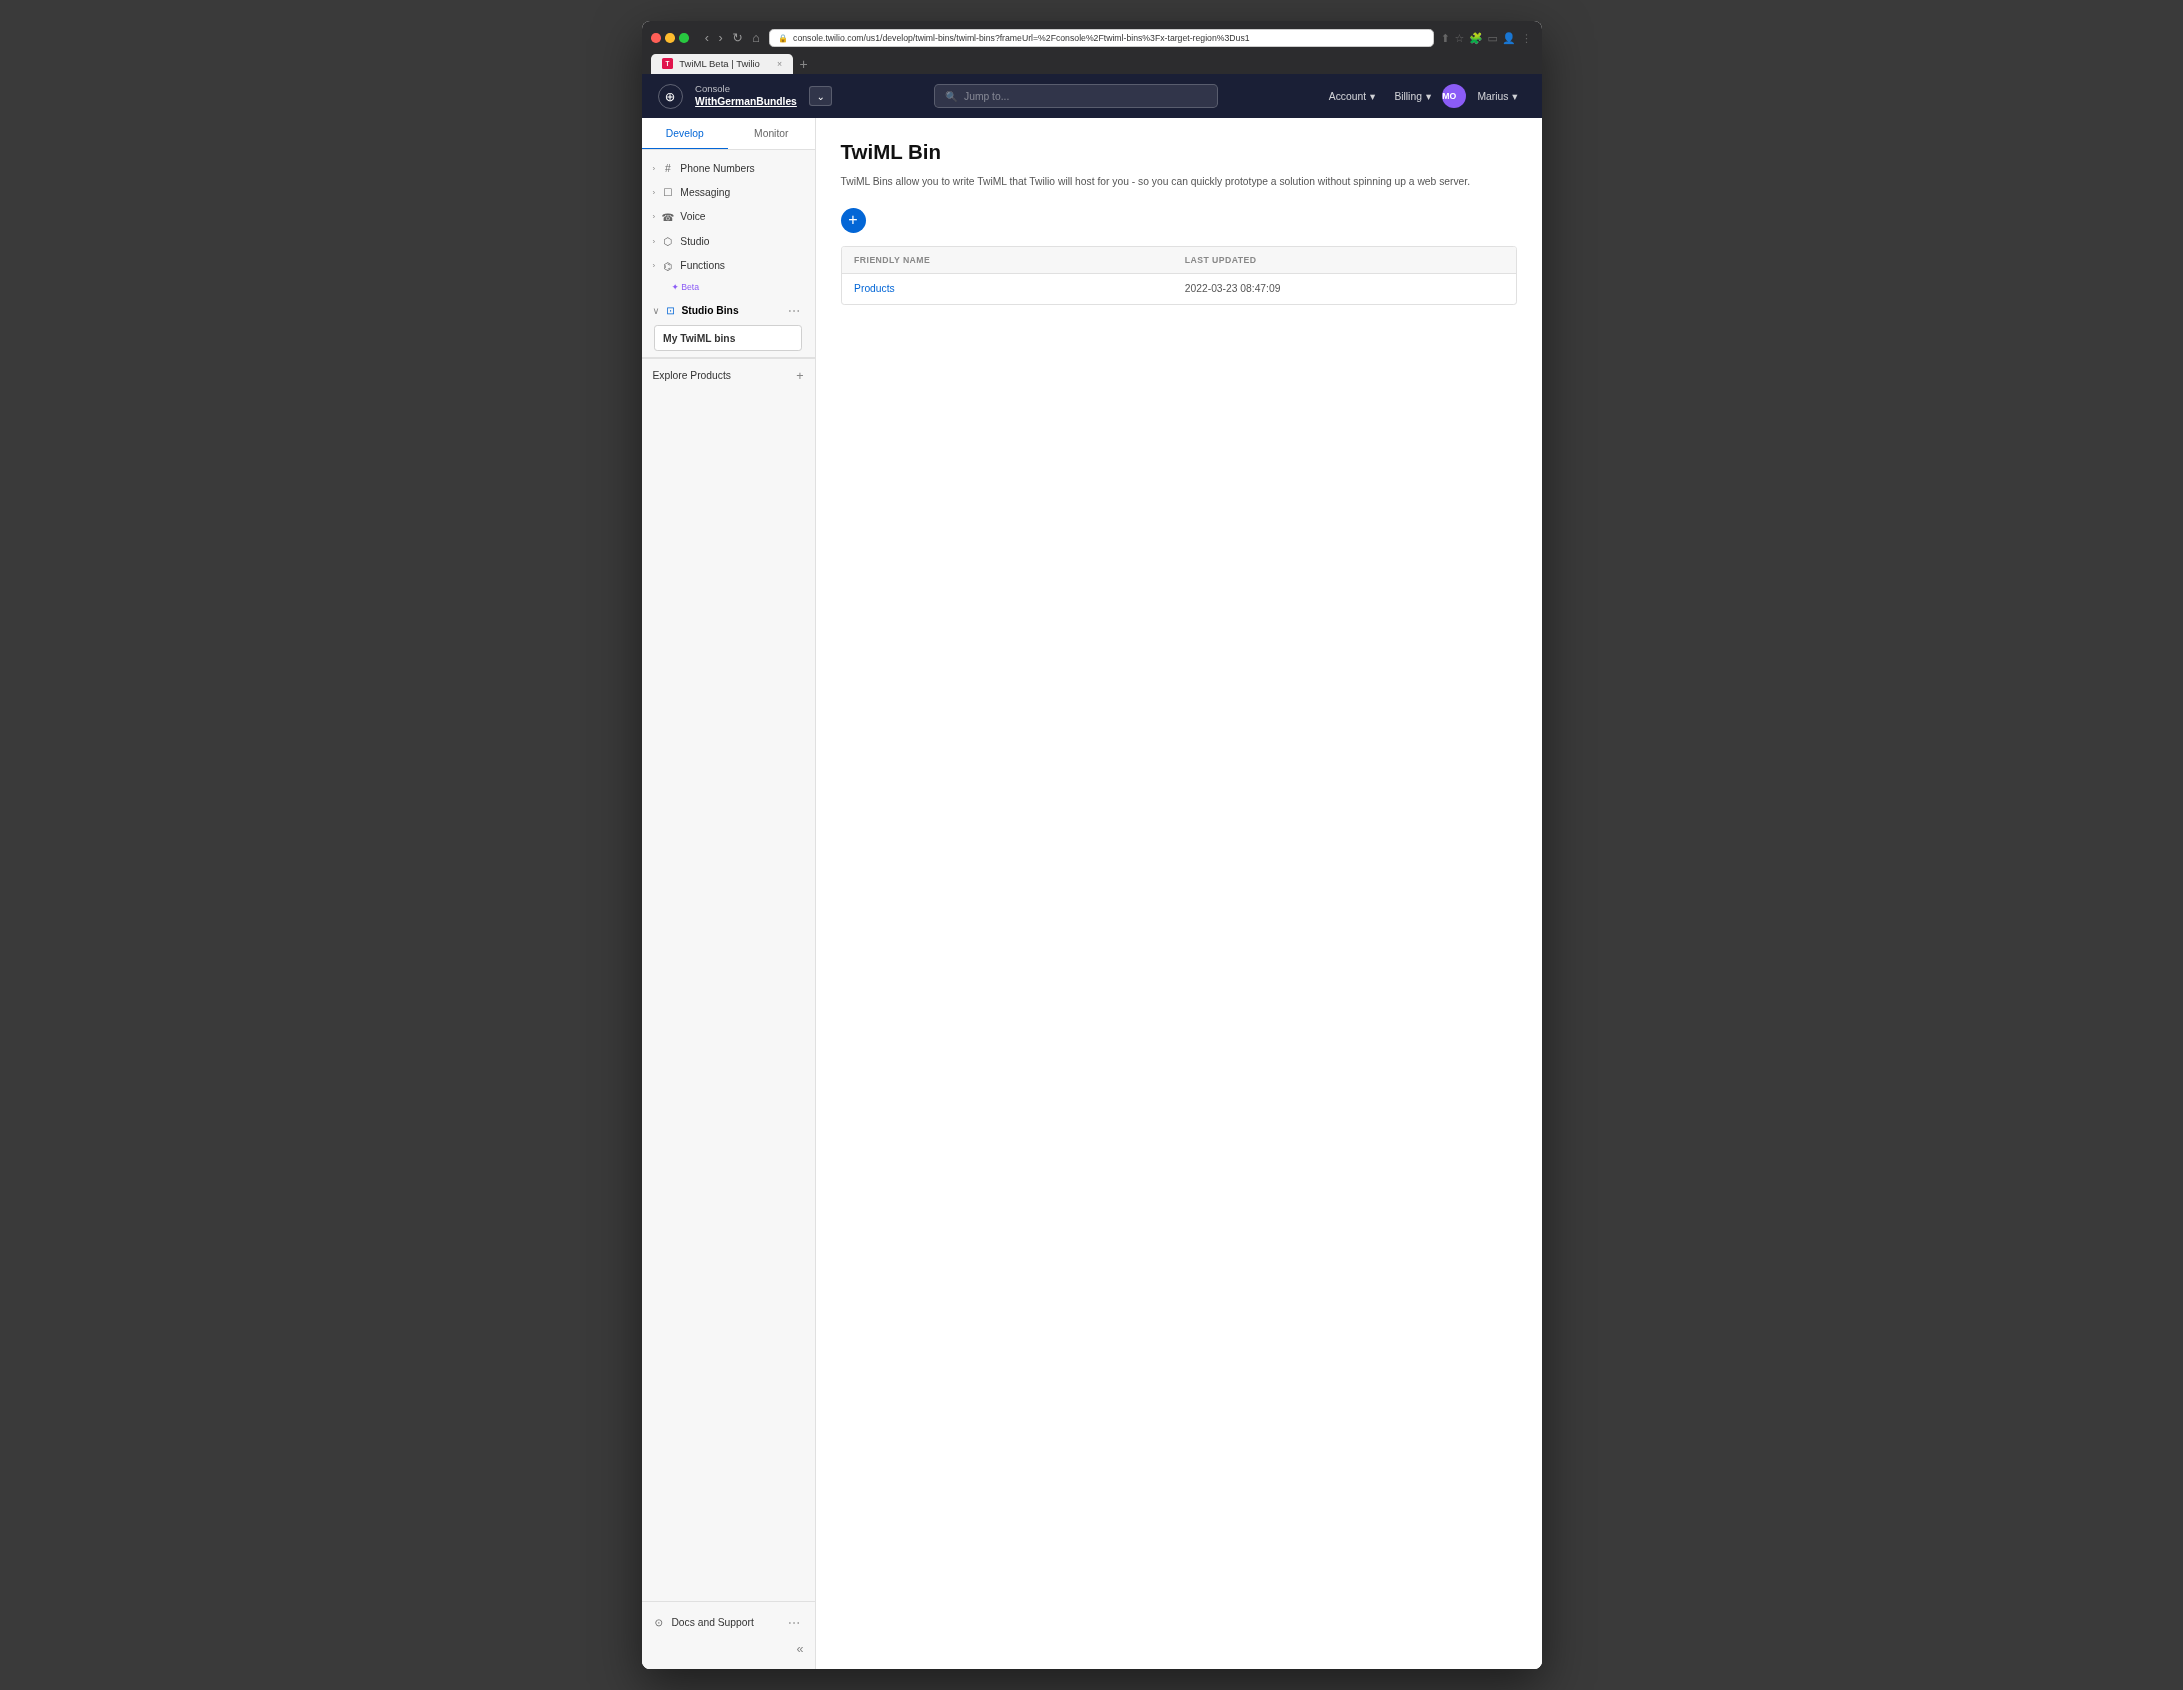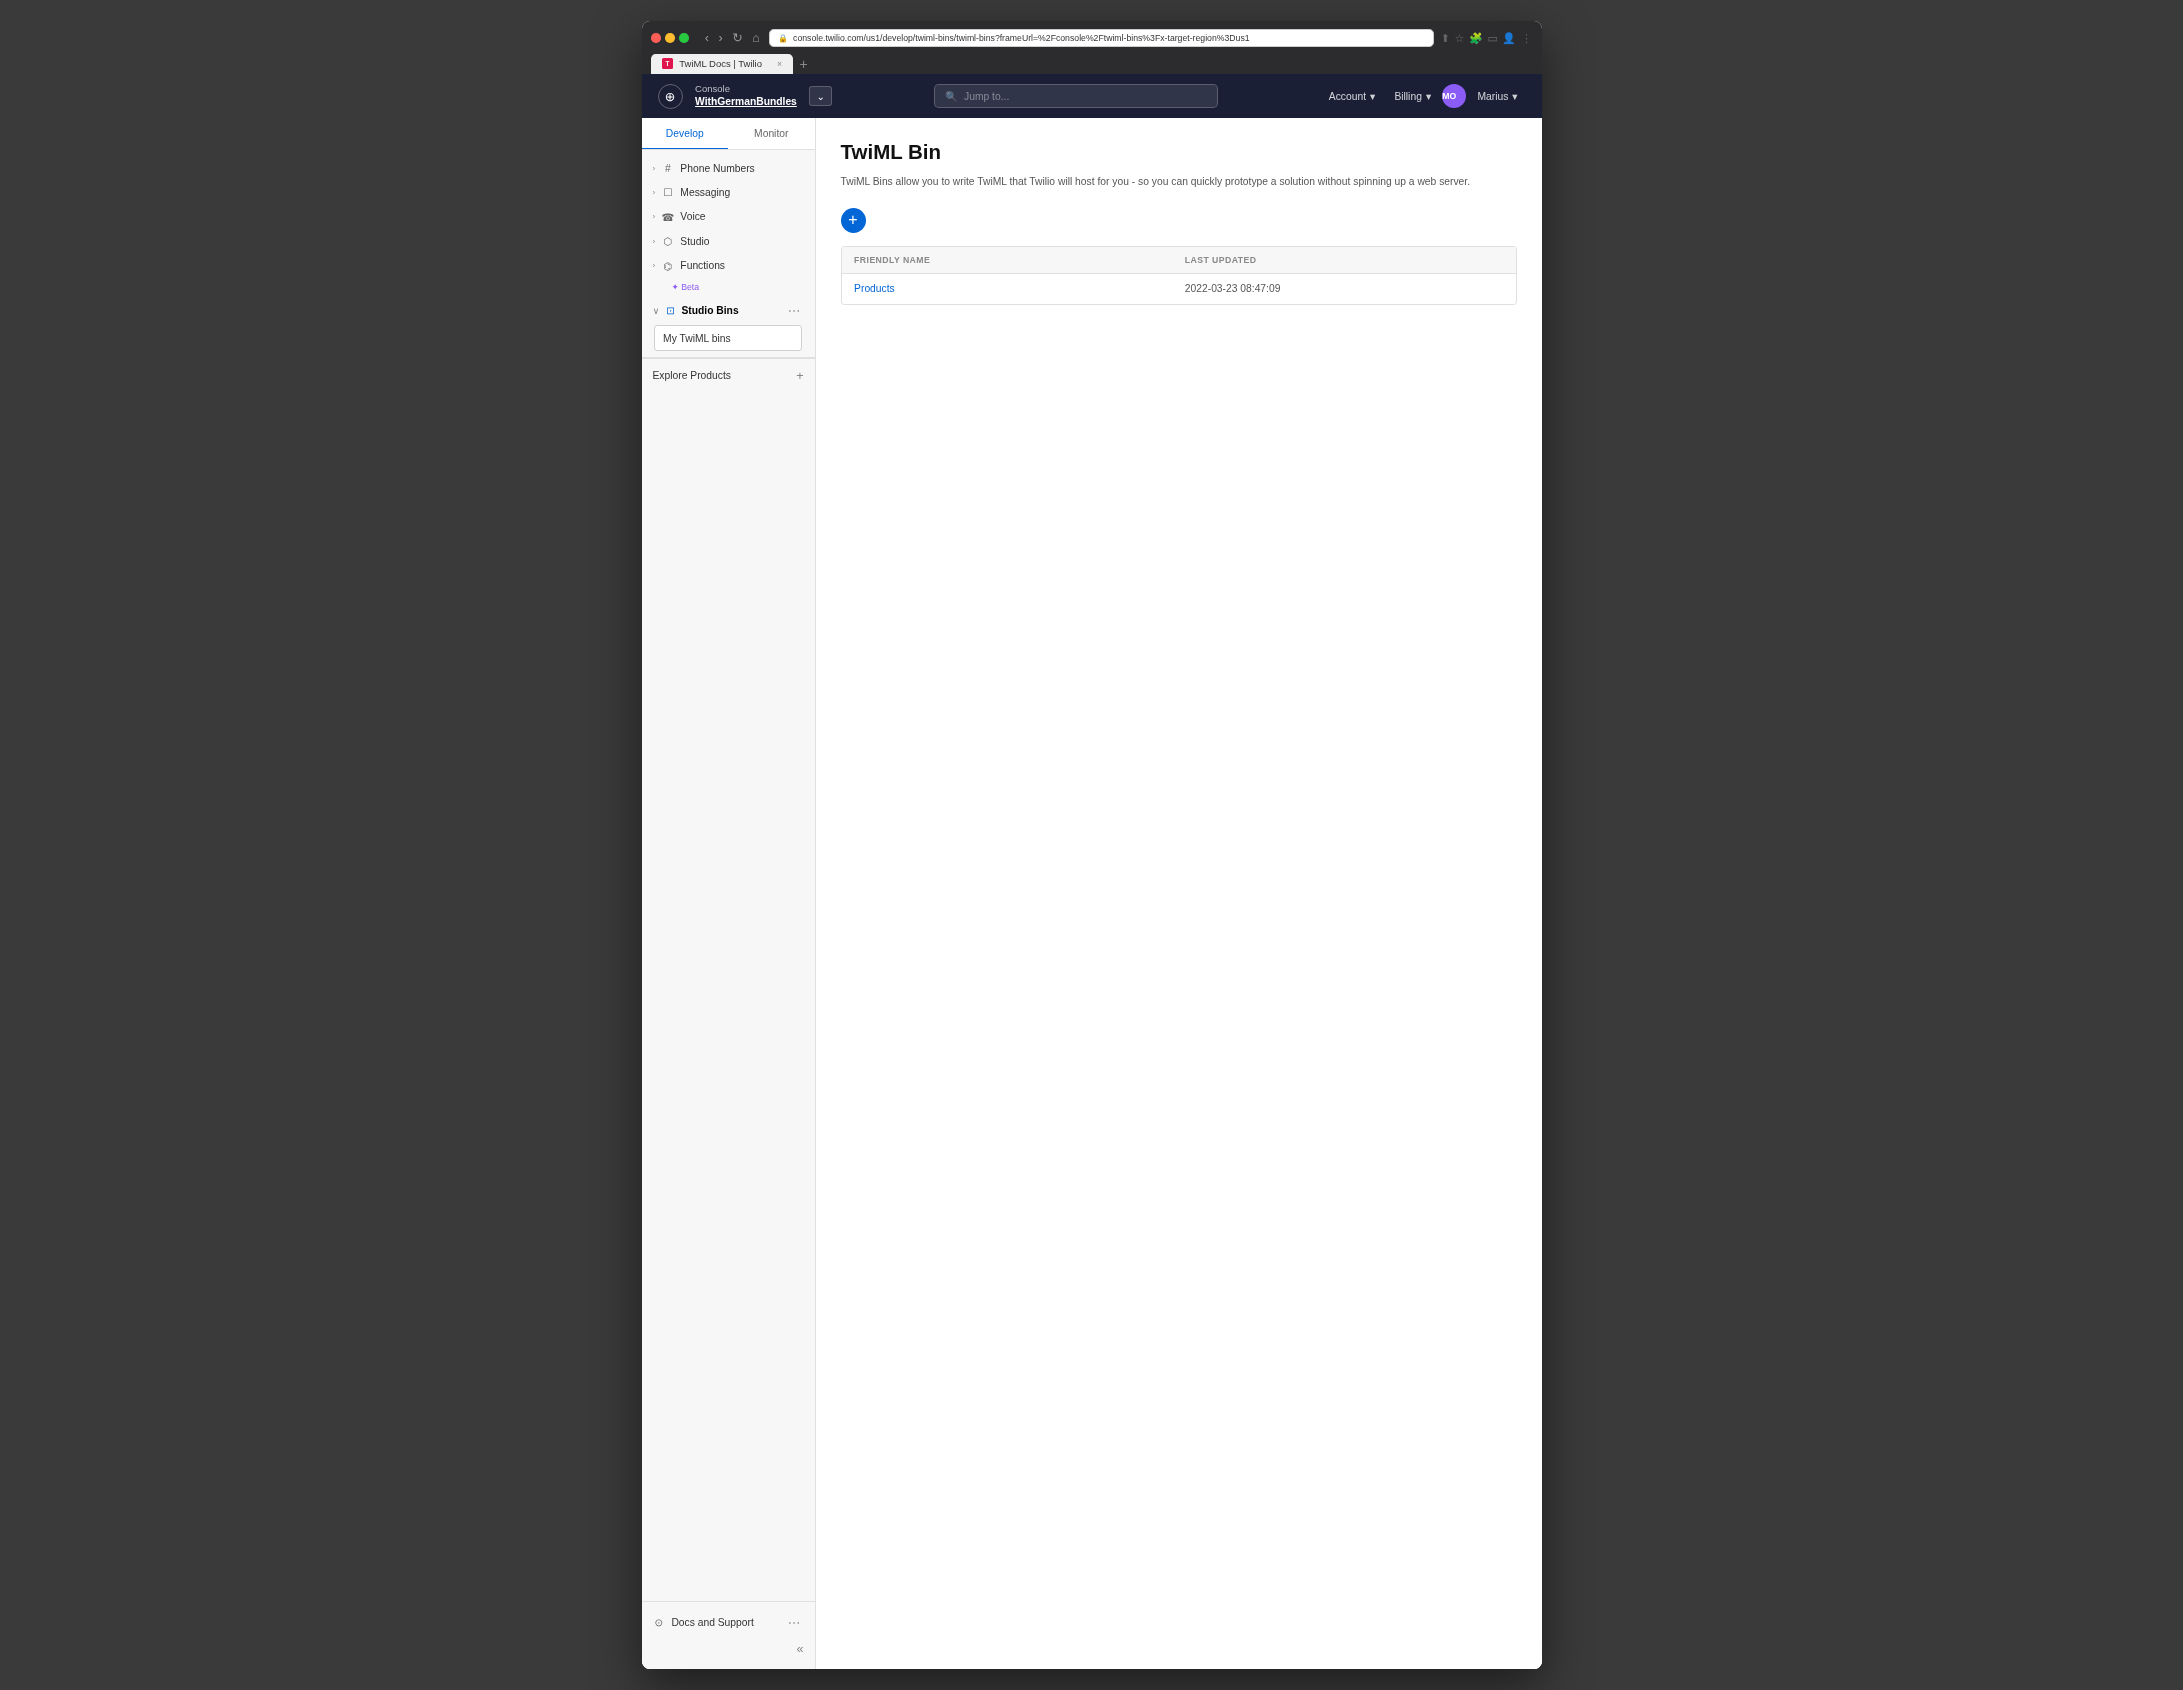--- a/index.html
+++ b/index.html
@@ -252,21 +252,21 @@
       align-items: center;
       padding: 6.3px 11px;
       gap: 6.3px;
       cursor: pointer;
       font-size: 10.3px;
       color: #333;
       border-radius: 0;
     }
     .sidebar-item.active {
       background: white;
-      font-weight: 400;
+      font-weight: 700;
       border: 0.8px solid #d0d0d0;
       border-radius: 3.2px;
       margin: 1.6px 6.3px;
       padding: 6.3px 8px;
     }
     .sidebar-chevron { color: #888; font-size: 8px; }
     .sidebar-item-icon { color: #666; font-size: 10.3px; width: 12.6px; text-align: center; }
     .sidebar-item-label { font-size: 10.3px; }
     .sidebar-sub-item {
       padding: 4px 11px 4px 30px;
@@ -417,21 +417,21 @@
         <button class="addr-btn">☆</button>
         <button class="addr-btn">🧩</button>
         <button class="addr-btn">▭</button>
         <button class="addr-btn">👤</button>
         <button class="addr-btn">⋮</button>
       </div>
     </div>
     <div class="tab-bar">
       <div class="browser-tab active">
         <div class="tab-favicon">T</div>
-        <span>TwiML Docs | Twilio</span>
+        <span>TwiML Beta | Twilio</span>
         <span class="tab-close">×</span>
       </div>
       <button class="new-tab-btn">+</button>
     </div>
   </div>
 
   <div class="app-layout">
 
     <div class="top-nav">
       <div class="nav-logo">

